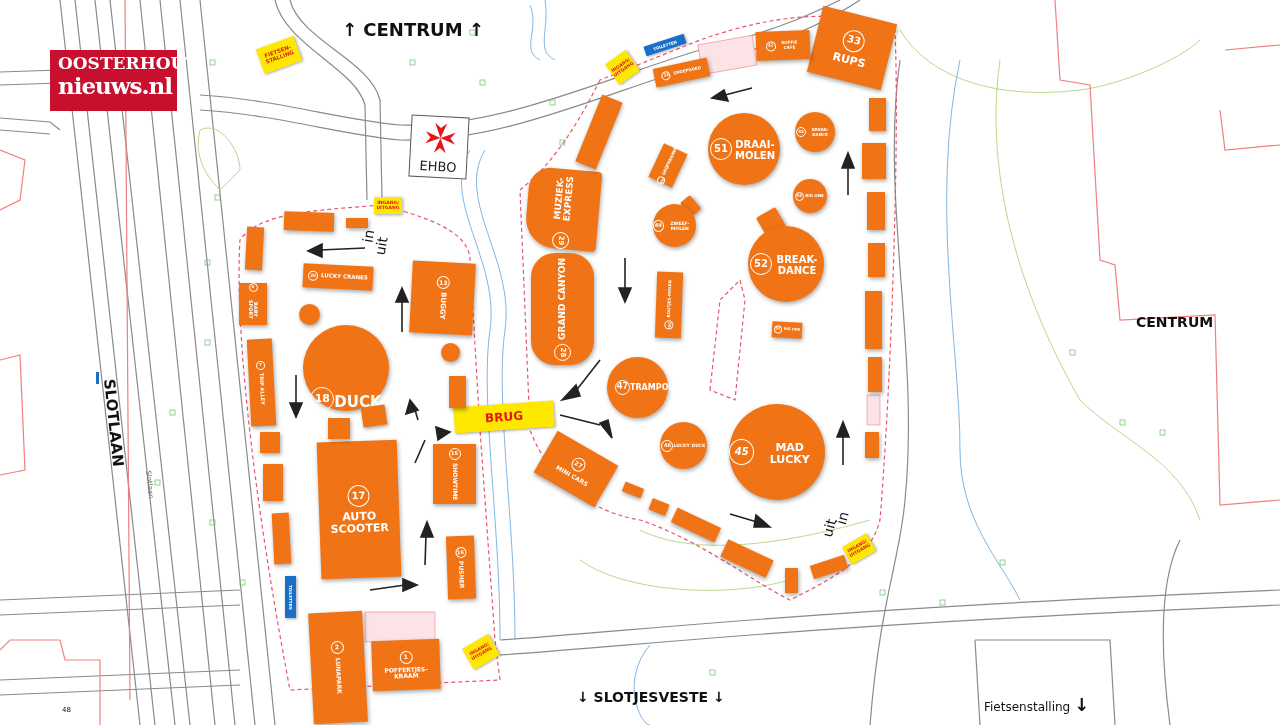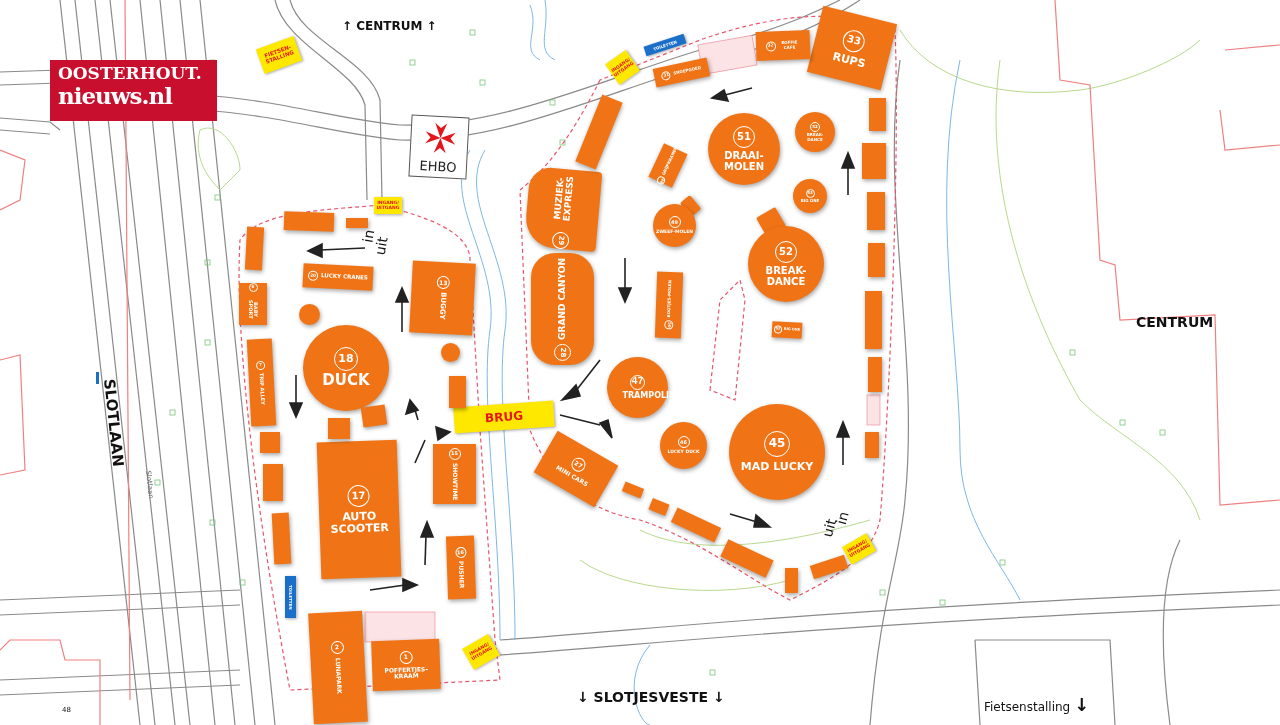--- a/index.html
+++ b/index.html
@@ -1,26 +1,26 @@
 <!DOCTYPE html>
 <html><head>
   <meta charset="utf-8">
   <style>
     html, body { margin:0; padding:0; }
     body { width:1280px; height:725px; position:relative; overflow:hidden; background:#ffffff; font-family:"Liberation Sans", sans-serif; }
     svg.base { position:absolute; left:0; top:0; }
     .attr { position:absolute; background:#f07416; color:#fff; font-family:"DejaVu Sans", sans-serif; font-weight:bold; display:flex; align-items:center; justify-content:center; text-align:center; box-shadow:1px 2px 4px rgba(0,0,0,0.35); box-sizing:border-box; line-height:1.05; }
-    .attr.round { border-radius:50%; flex-direction:column; }
+    .attr.round { border-radius:50%; flex-direction:row; }
     .num { display:inline-flex; align-items:center; justify-content:center; border:1.5px solid #fff; border-radius:50%; box-sizing:border-box; }
     .vert { writing-mode:vertical-rl; }
-    .label-lg { font-size:12px; }
+    .label-lg { font-size:12px;align-items:flex-end; }
     .yellow { position:absolute; background:#ffe800; color:#e5161b; font-family:"DejaVu Sans", sans-serif; font-weight:bold; display:flex; align-items:center; justify-content:center; text-align:center; box-shadow:1px 1px 3px rgba(0,0,0,0.35); line-height:1.05; }
     .blue { position:absolute; background:#1a6fc9; color:#fff; font-family:"DejaVu Sans", sans-serif; font-weight:bold; font-size:4px; display:flex; align-items:center; justify-content:center; box-shadow:1px 1px 3px rgba(0,0,0,0.35); }
     .place { position:absolute; font-family:"DejaVu Sans", sans-serif; font-weight:bold; color:#111; }
-    .logo { position:absolute; left:50px; top:50px; width:167px; height:61px; background:#c8102e; color:#fff; box-sizing:border-box; padding:4px 8px;margin-top:10px; }
+    .logo { position:absolute; left:50px; top:50px; width:127px; height:61px; background:#c8102e; color:#fff; box-sizing:border-box; padding:4px 8px; }
     .logo .l1 { font-family:"DejaVu Serif", serif; font-weight:bold; font-size:17px; letter-spacing:0px; line-height:19px; }
     .logo .l2 { font-family:"DejaVu Serif", serif; font-weight:bold; font-size:23px; line-height:26px; letter-spacing:-1px; }
     .ehbo { position:absolute; left:410px; top:116px; width:58px; height:62px; border:1px solid #555; background:#fff; transform:rotate(3deg); display:flex; flex-direction:column; align-items:center; justify-content:flex-end; padding-bottom:3px; box-sizing:border-box; }
     .ehbo span { font-size:13px; color:#222; font-family:"DejaVu Sans", sans-serif; }
     .inuit { position:absolute; font-family:"DejaVu Sans", sans-serif; font-size:14px; color:#111; line-height:12px; }
   </style>
 </head>
 <body>
 
 <svg class="base" width="1280" height="725">
@@ -138,21 +138,21 @@
     <line x1="730" y1="514" x2="757" y2="522"></line>
       <polygon points="770,527 756,515 754,527"></polygon>
   </g>
 </svg>
 
 <div class="logo">
   <div class="l1">OOSTERHOUT.</div>
   <div class="l2">nieuws.nl</div>
 </div>
 
-<div class="place" style="left:342px;top:19px;font-size:12px;">↑ CENTRUM ↑</div>
+<div class="place" style="left:342px;top:19px;font-size:18px;">↑ CENTRUM ↑</div>
 <div class="place" style="left:118px;top:378px;font-size:15px;transform:rotate(84deg);transform-origin:left top;">SLOTLAAN</div>
 <div class="place" style="left:152px;top:470px;font-size:7px;font-weight:normal;color:#666;transform:rotate(84deg);transform-origin:left top;">Slotlaan</div>
 <div class="place" style="left:1136px;top:314px;font-size:14px;">CENTRUM</div>
 <div class="place" style="left:577px;top:689px;font-size:14px;">↓ SLOTJESVESTE ↓</div>
 <div class="place" style="left:984px;top:694px;font-size:12px;font-weight:normal;"><span>Fietsenstalling</span> <span style="font-size:18px;font-weight:bold;">↓</span></div>
 <div class="place" style="left:62px;top:706px;font-size:7px;font-weight:normal;">48</div>
 <div style="position:absolute;left:96px;top:372px;width:3px;height:12px;background:#1a6fc9;"></div>
 
 <div class="ehbo">
   <svg width="34" height="34" viewBox="0 0 34 34" style="position:absolute;top:4px;left:12px;">
@@ -262,21 +262,21 @@
 </div>
 <div class="attr round" style="left:607px;top:357px;width:61px;height:61px;font-size:8px;">
   <span class="num" style="width:15px;height:15px;font-size:10px;font-family:Liberation Mono, monospace;">47</span>
   <span style="margin-top:2px;width:30px;">TRAMPOLINE</span>
 </div>
 <div class="attr round" style="left:660px;top:422px;width:47px;height:47px;font-size:4.5px;">
   <span class="num" style="width:12px;height:12px;font-size:5px;">46</span>
   <span style="margin-top:2px;">LUCKY DUCK</span>
 </div>
 <div class="attr round" style="left:729px;top:404px;width:96px;height:96px;font-size:11px;">
-  <span class="num" style="width:26px;height:26px;font-size:12px;">45</span>
+  <span class="num" style="width:26px;height:26px;font-size:10px;font-style:italic;">45</span>
   <span style="margin-top:4px;">MAD LUCKY</span>
   <span style="font-size:7px;margin-top:1px;"></span>
 </div>
 <div class="attr round" style="left:708px;top:113px;width:72px;height:72px;font-size:10px;">
   <span class="num" style="width:22px;height:22px;font-size:10px;">51</span>
   <span style="margin-top:3px;width:46px;">DRAAI-MOLEN</span>
 </div>
 <div class="attr round" style="left:795px;top:112px;width:40px;height:40px;font-size:4px;">
   <span class="num" style="width:10px;height:10px;font-size:4px;">52</span>
   <span style="margin-top:1px;width:28px;">BREAK-DANCE</span>

